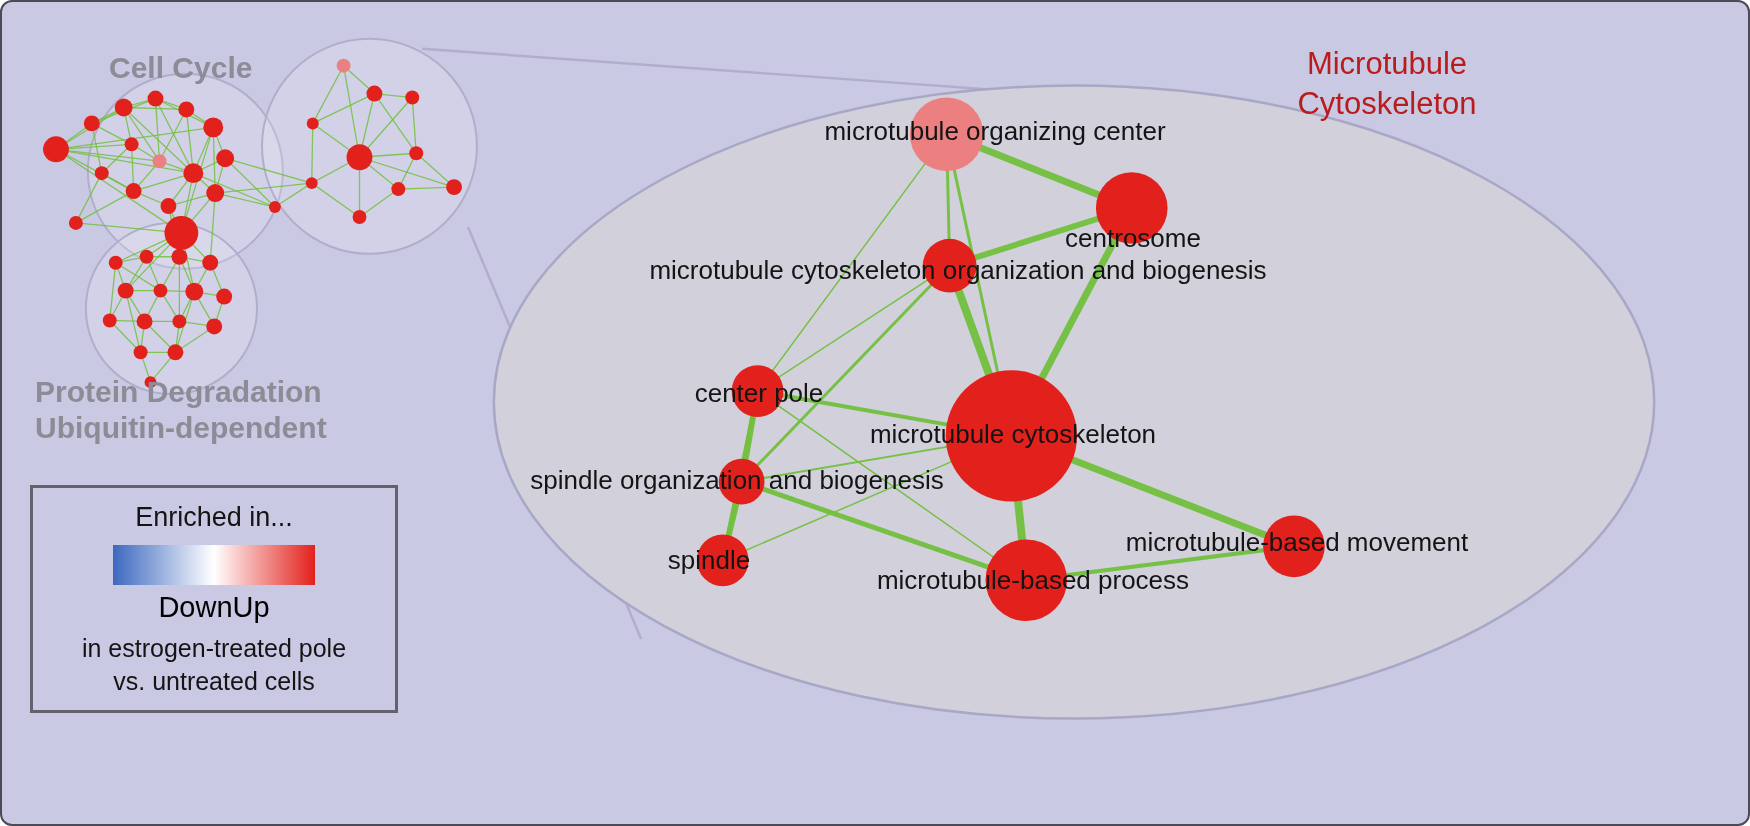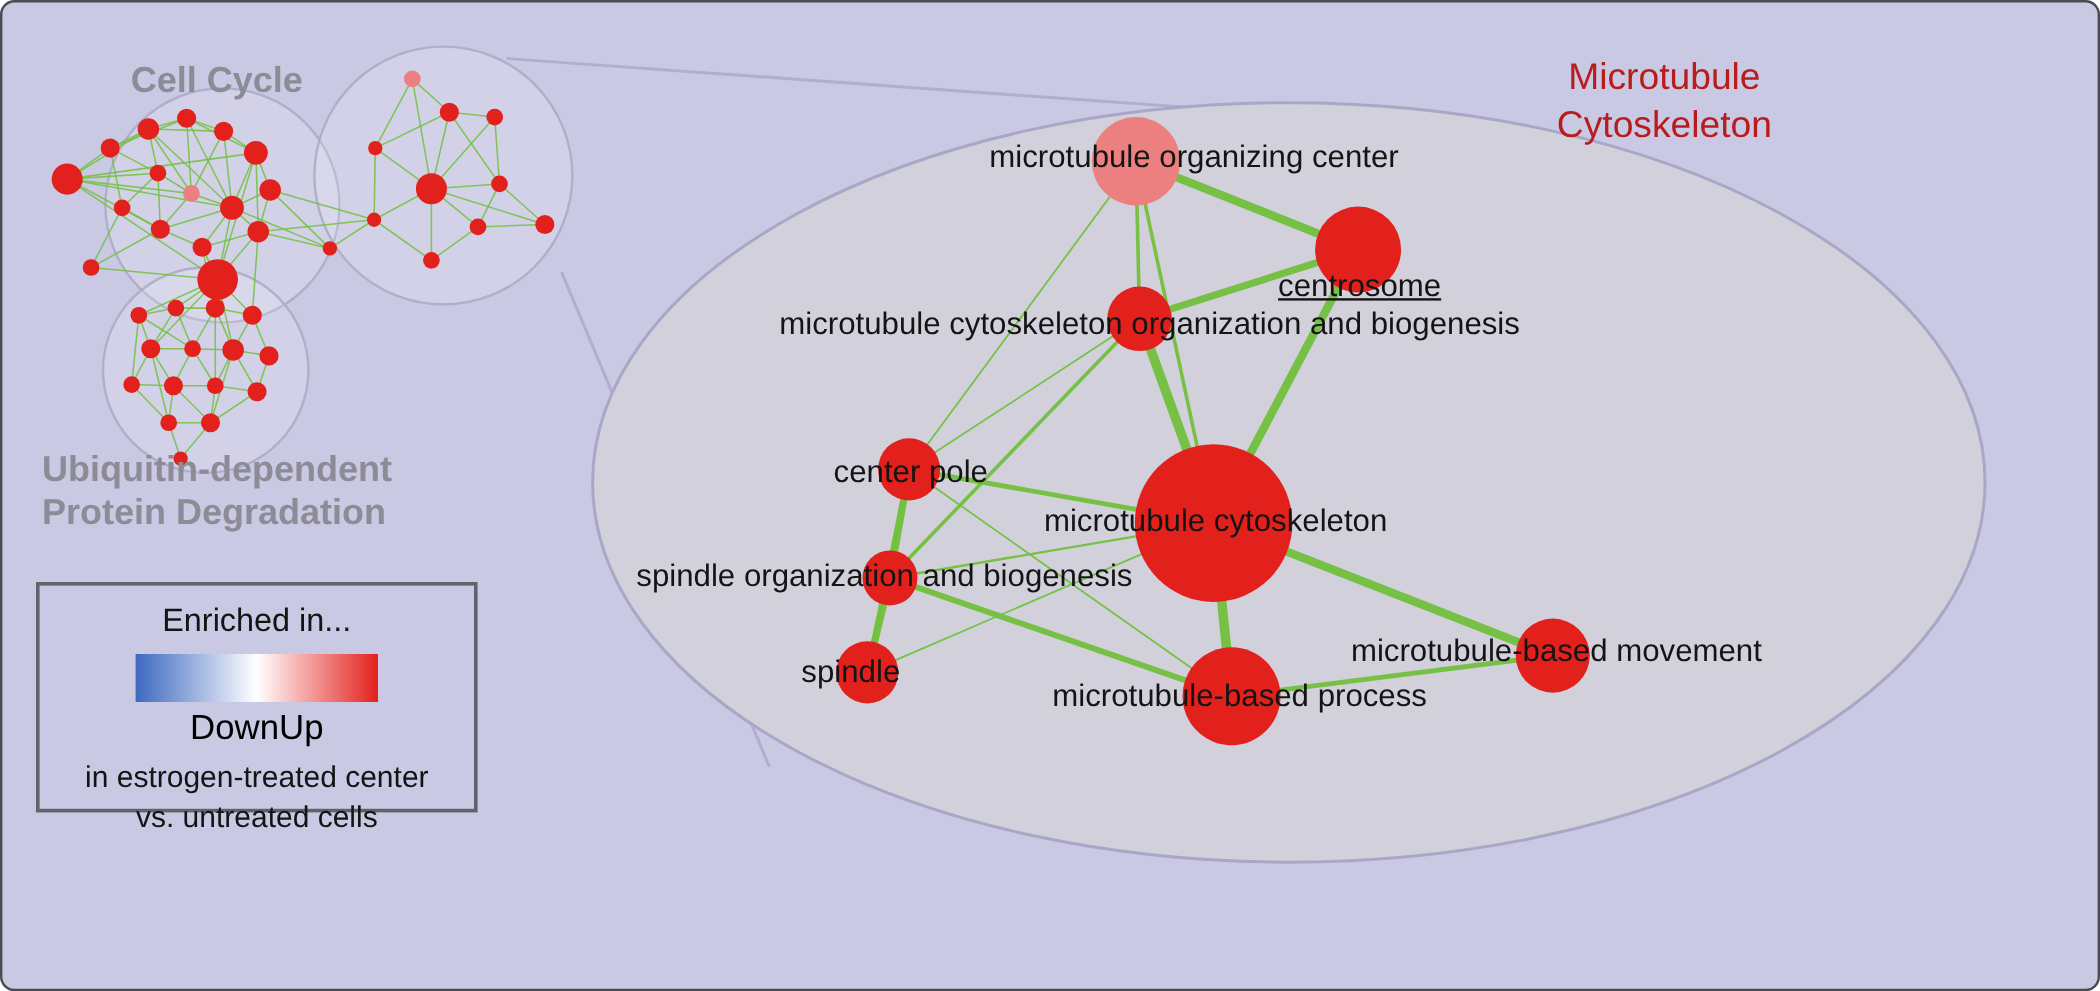--- a/index.html
+++ b/index.html
@@ -53,21 +53,21 @@
     line-height: 1.3;
     text-align: center;
     transform: translateX(-50%);
     white-space: nowrap;
   }
   .legend {
     position: absolute;
     left: 28px;
     top: 483px;
     width: 368px;
-    height: 192px;
+    height: 228px;
     border: 3px solid #63626c;
     background: var(--bg, #cac9e4);
     box-sizing: border-box;
     z-index: 3;
     text-align: center;
   }
   .legend-title {
     margin-top: 14px;
     font-size: 27px;
     color: #141414;
@@ -306,48 +306,48 @@
         <circle cx="1296" cy="547" r="31" fill="#e2201c"></circle>
         <circle cx="1027" cy="581" r="41" fill="#e2201c"></circle>
         <circle cx="722" cy="561" r="26" fill="#e2201c"></circle>
       </g>
   </svg>
 
   <div class="labels-layer">
     <div class="gray-label" style="left:107px; top:48px;">Cell Cycle</div>
 
     <div class="gray-label" style="left:33px; top:372px;">
+      <div>Protein Degradation</div>
       <div>Ubiquitin-dependent</div>
-      <div>Protein Degradation</div>
     </div>
 
     <div class="black-title" style="left:1385px; top:42px;">
       <div>Microtubule</div>
       <div>Cytoskeleton</div>
     </div>
 
     <div id="node-labels">
         <div class="node-label" style="left: 945px; top: 129px; margin-left: 48px;">microtubule organizing center</div>
-        <div class="node-label" style="left: 1131px; top: 236px; text-decoration: underline;">centrosome</div>
+        <div class="node-label" style="left: 1131px; top: 236px;">centrosome</div>
         <div class="node-label" style="left: 956px; top: 268px;">microtubule cytoskeleton organization and biogenesis</div>
         <div class="node-label" style="left: 757px; top: 391px;">center pole</div>
         <div class="node-label" style="left: 1011px; top: 432px;">microtubule cytoskeleton</div>
         <div class="node-label" style="left: 735px; top: 478px;">spindle organization and biogenesis</div>
         <div class="node-label" style="left: 1295px; top: 540px;">microtubule-based movement</div>
         <div class="node-label" style="left: 1031px; top: 578px;">microtubule-based process</div>
         <div class="node-label" style="left: 707px; top: 558px;">spindle</div>
       </div>
   </div>
 
   <div class="legend">
     <div class="legend-title">Enriched in...</div>
     <div class="legend-gradient" id="legend-gradient" style="background: linear-gradient(90deg, rgb(61, 104, 192), rgb(255, 255, 255) 50%, rgb(226, 33, 28));"></div>
     <div class="legend-downup">
       <span>Down</span>
       <span>Up</span>
     </div>
     <div class="legend-caption">
-      <div>in estrogen-treated center</div>
+      <div>in estrogen-treated pole</div>
       <div>vs. untreated cells</div>
     </div>
   </div>
 
 </div>
 
 </body></html>

